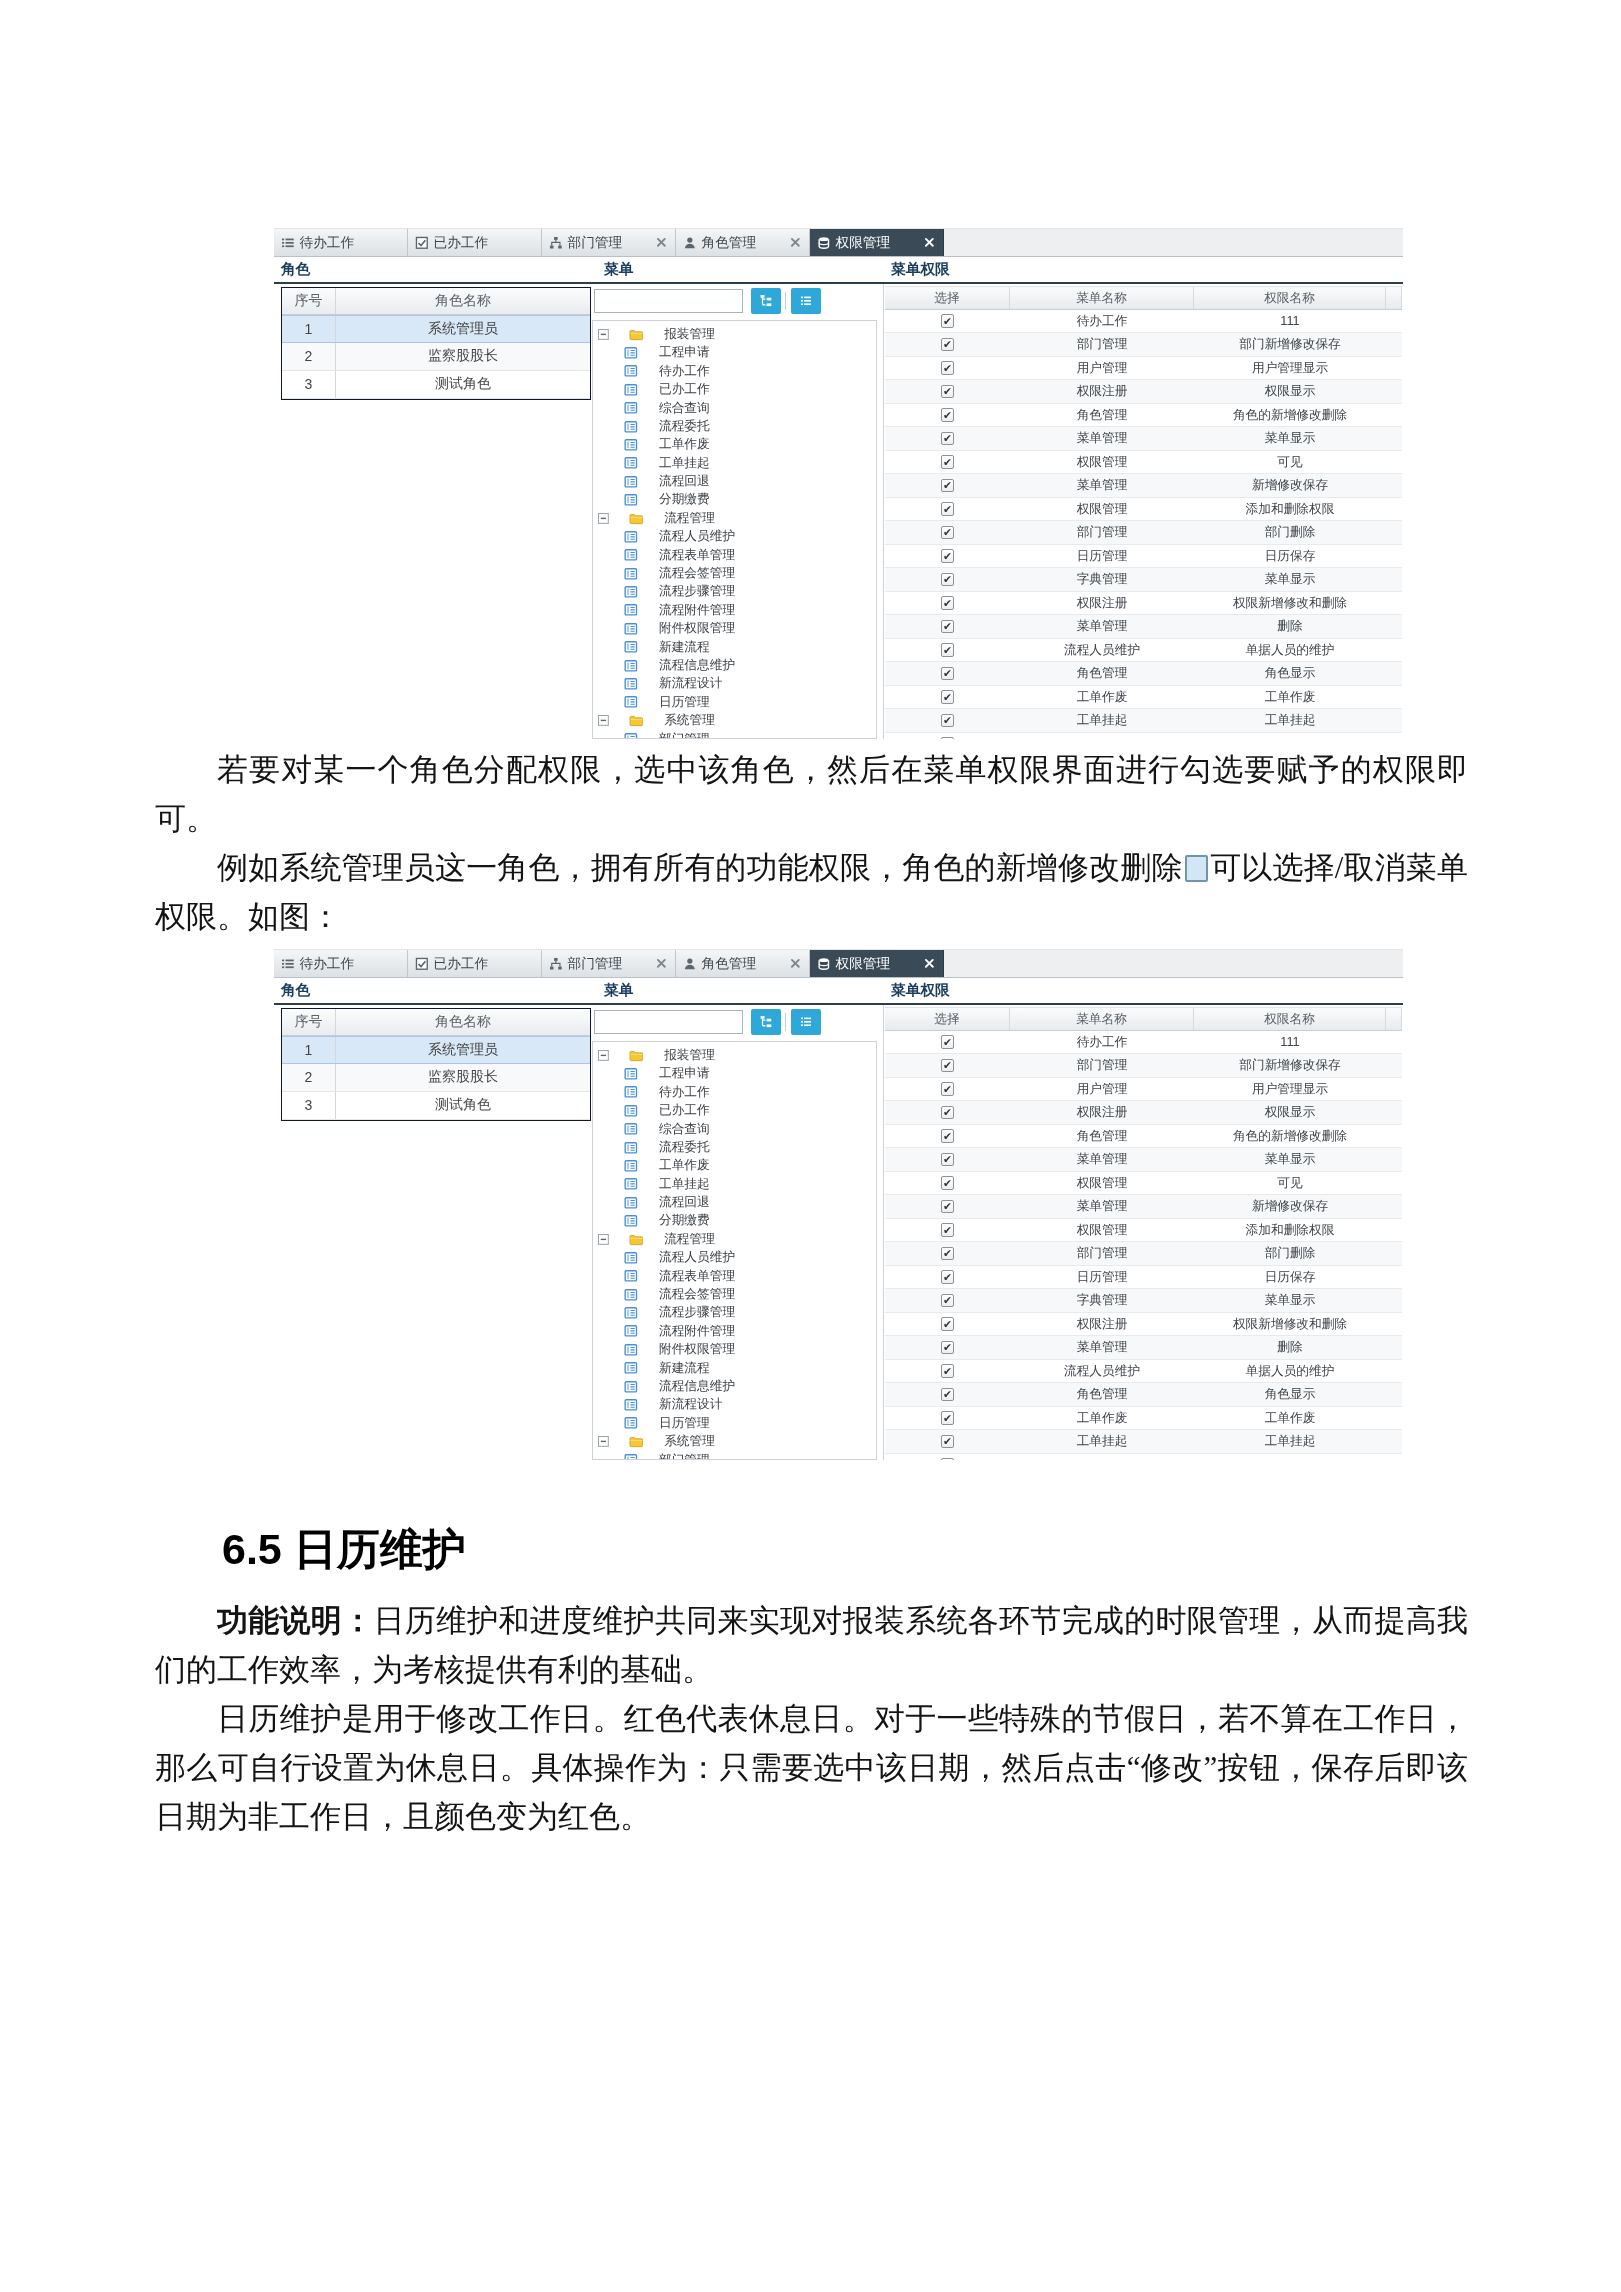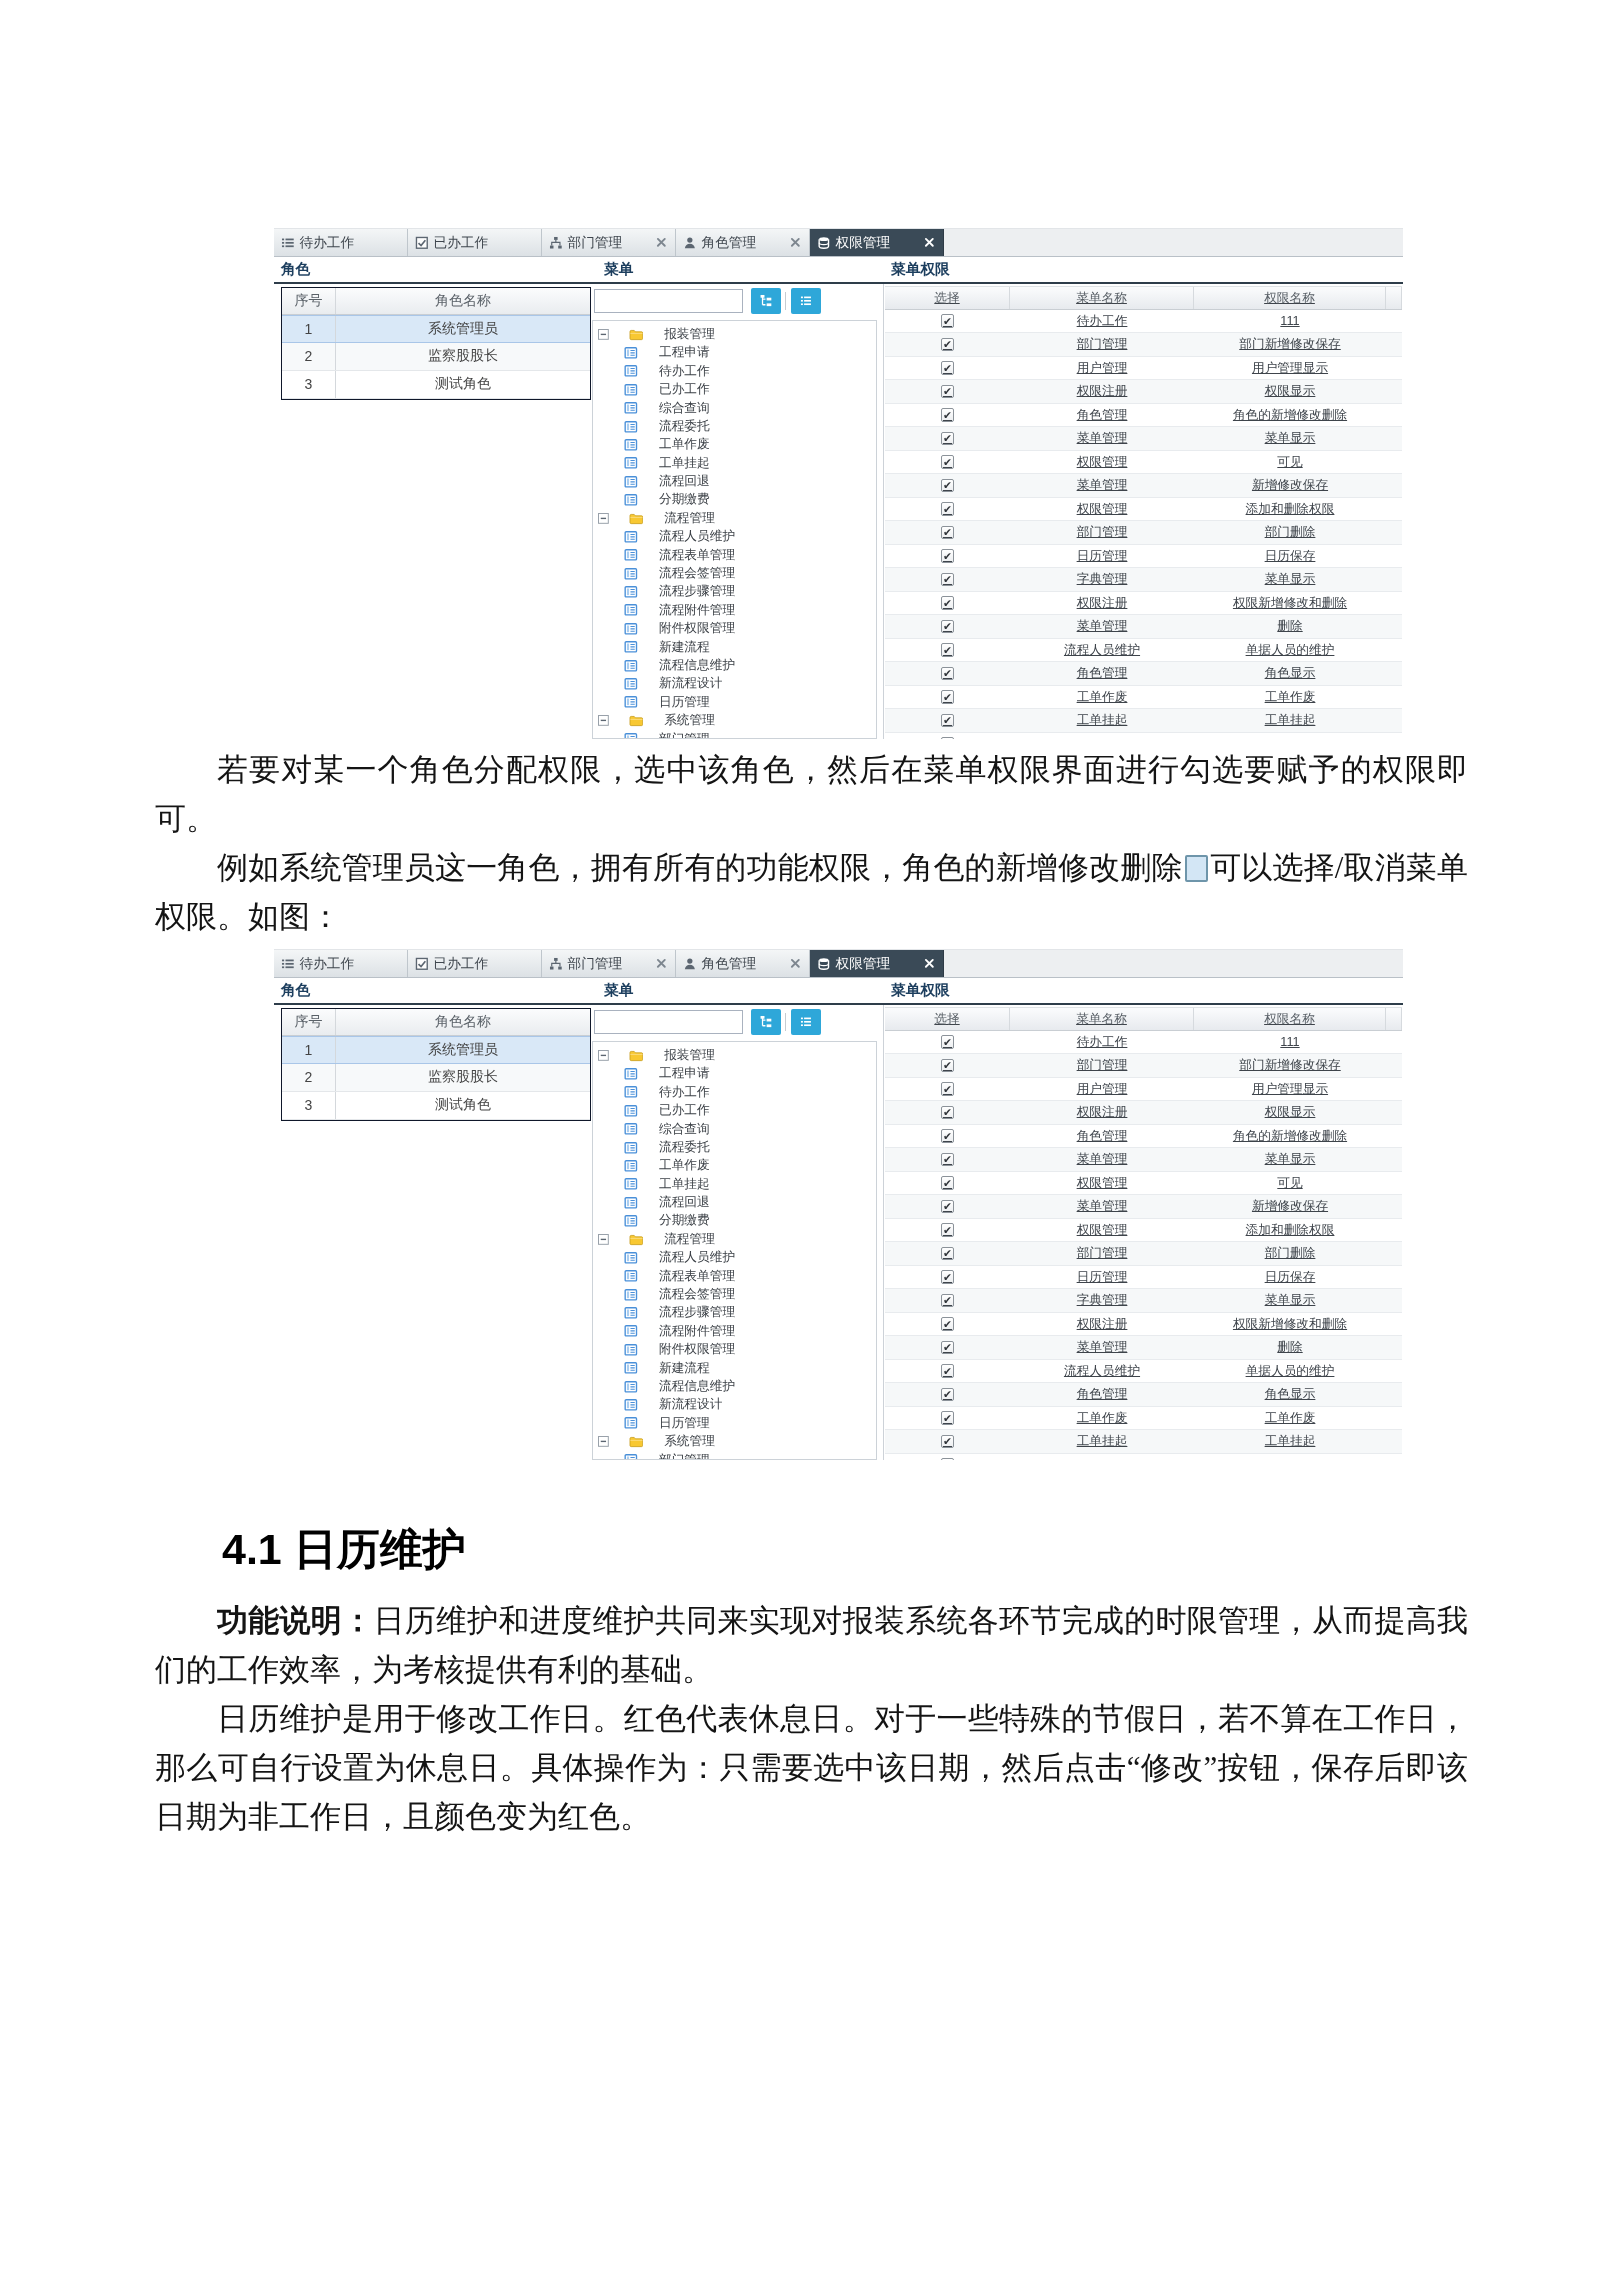--- a/index.html
+++ b/index.html
@@ -52,21 +52,21 @@
   
   .treebox{position:absolute;left:318px;top:36px;width:285px;height:419px;
            border:1px solid #ccd2d8;overflow:hidden;padding:3.9px 0 0 4.9px;background:#fff;}
   .tnode{display:flex;align-items:center;height:18.4px;font-size:12.7px;color:#3c4147;white-space:nowrap;gap:16px;}
   .tnode.leaf{padding-left:26.5px;}
   .tnode .g{display:flex;margin-right:3.9px;}
   .tlabel{padding-left:1px;}
 
   
   .pborder{position:absolute;left:609px;top:0;bottom:0;width:1px;background:#cdd2d8;}
-  .ptable{position:absolute;left:611px;top:2px;width:517px;font-size:12.7px;color:#3e444b;background:#f0abfc;text-decoration:underline;}
+  .ptable{position:absolute;left:611px;top:2px;width:517px;font-size:12.7px;color:#3e444b;background:#f0abfc;}
   .p-head{display:flex;height:23.5px;background:linear-gradient(#fbfcfd,#e7eaee);
           border-top:1px solid #dfe3e6;border-bottom:1px solid #c9ced3;color:#555c63;}
   .p-head div{display:flex;align-items:center;justify-content:center;border-right:1px solid #d6dade;}
   .pc1{width:125px;} .pc2{width:184px;} .pc3{width:192px;} .pc4{flex:1;}
   .p-row{display:flex;height:23.5px;border-bottom:1px solid #e8ebee;background:#fff;}
   .p-row.alt{background:#f6f8f9;}
   .p-row div{display:flex;align-items:center;justify-content:center;}
   .cb{width:13.7px;height:13.7px;border:1px solid #8b9299;border-radius:2px;
       background:linear-gradient(#ffffff,#eceef0);display:flex;align-items:center;
       justify-content:center;font-size:10.8px;line-height:1;color:#2f3338;}
@@ -1128,21 +1128,21 @@
               <span class="cb">✔</span>
             </div>
             <div class="pc2"></div>
             <div class="pc3"></div>
             <div class="pc4"></div>
           </div>
         </div>
       </div>
     </div>
 
-  <h2 id="heading">4.1 日历维护</h2>
+  <h2 id="heading">6.5 日历维护</h2>
 
   <div class="textblock" id="tb2">
     <p><b>功能说明：</b><span>日历维护和进度维护共同来实现对报装系统各环节完成的时限管理，从而提高我们的工作效率，为考核提供有利的基础。</span></p>
     <p><span>日历维护是用于修改工作日。红色代表休息日。对于一些特殊的节假日，若不算在工作日，那么可自行设置为休息日。具体操作为：只需要选中该日期，然后点击“修改”按钮，保存后即该日期为非工作日，且颜色变为红色。</span></p>
   </div>
 
 </div>
 
 
 </body></html>

